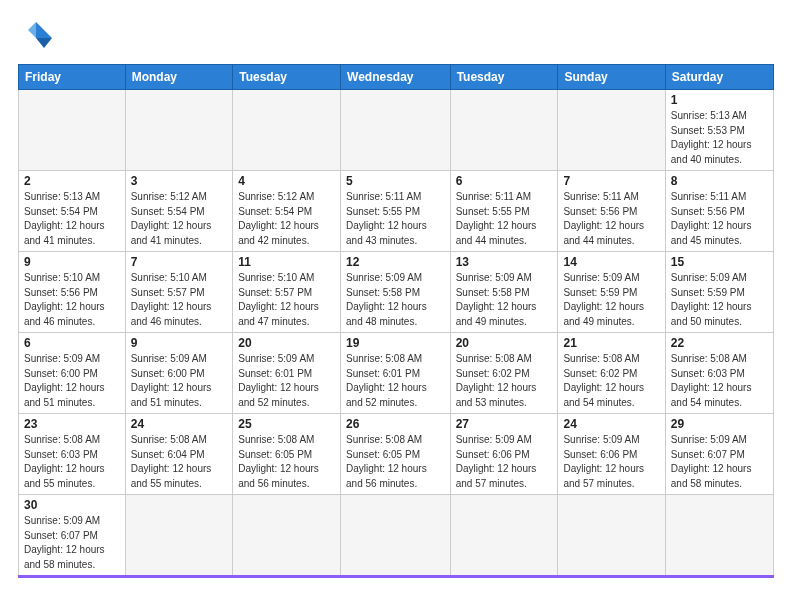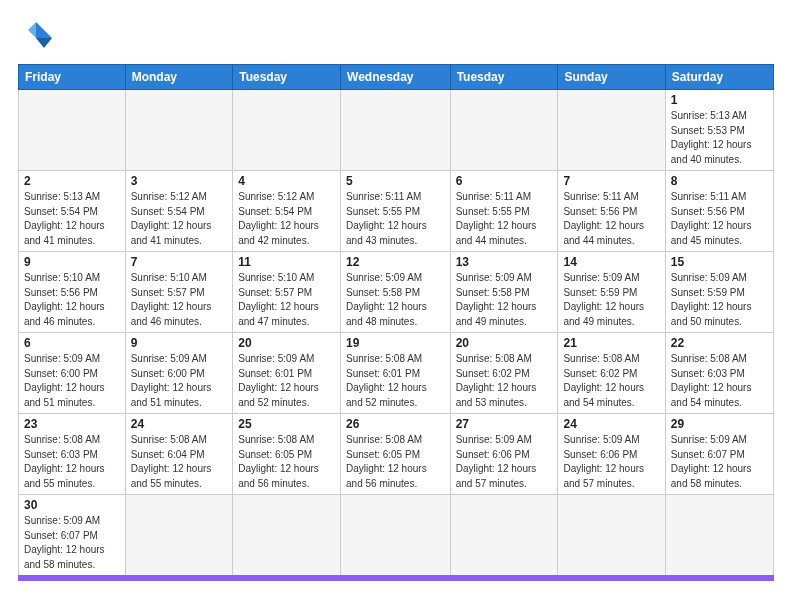--- a/index.html
+++ b/index.html
@@ -87,21 +87,21 @@
       color: #222;
       display: block;
       margin-bottom: 2px;
     }
     .day-info {
       color: #333;
       font-size: 10px;
       line-height: 1.45;
     }
     .last-row td {
-      border-bottom: 6px solid #8b5cf6;
+      border-bottom: 3px solid #8b5cf6;
     }
   </style>
 </head>
 <body>
 
 <div class="page">
   <div class="header">
     <div class="logo">
       <svg class="logo-icon" viewBox="0 0 36 36" xmlns="http://www.w3.org/2000/svg">
         <rect x="0" y="0" width="36" height="36" fill="white"></rect>

